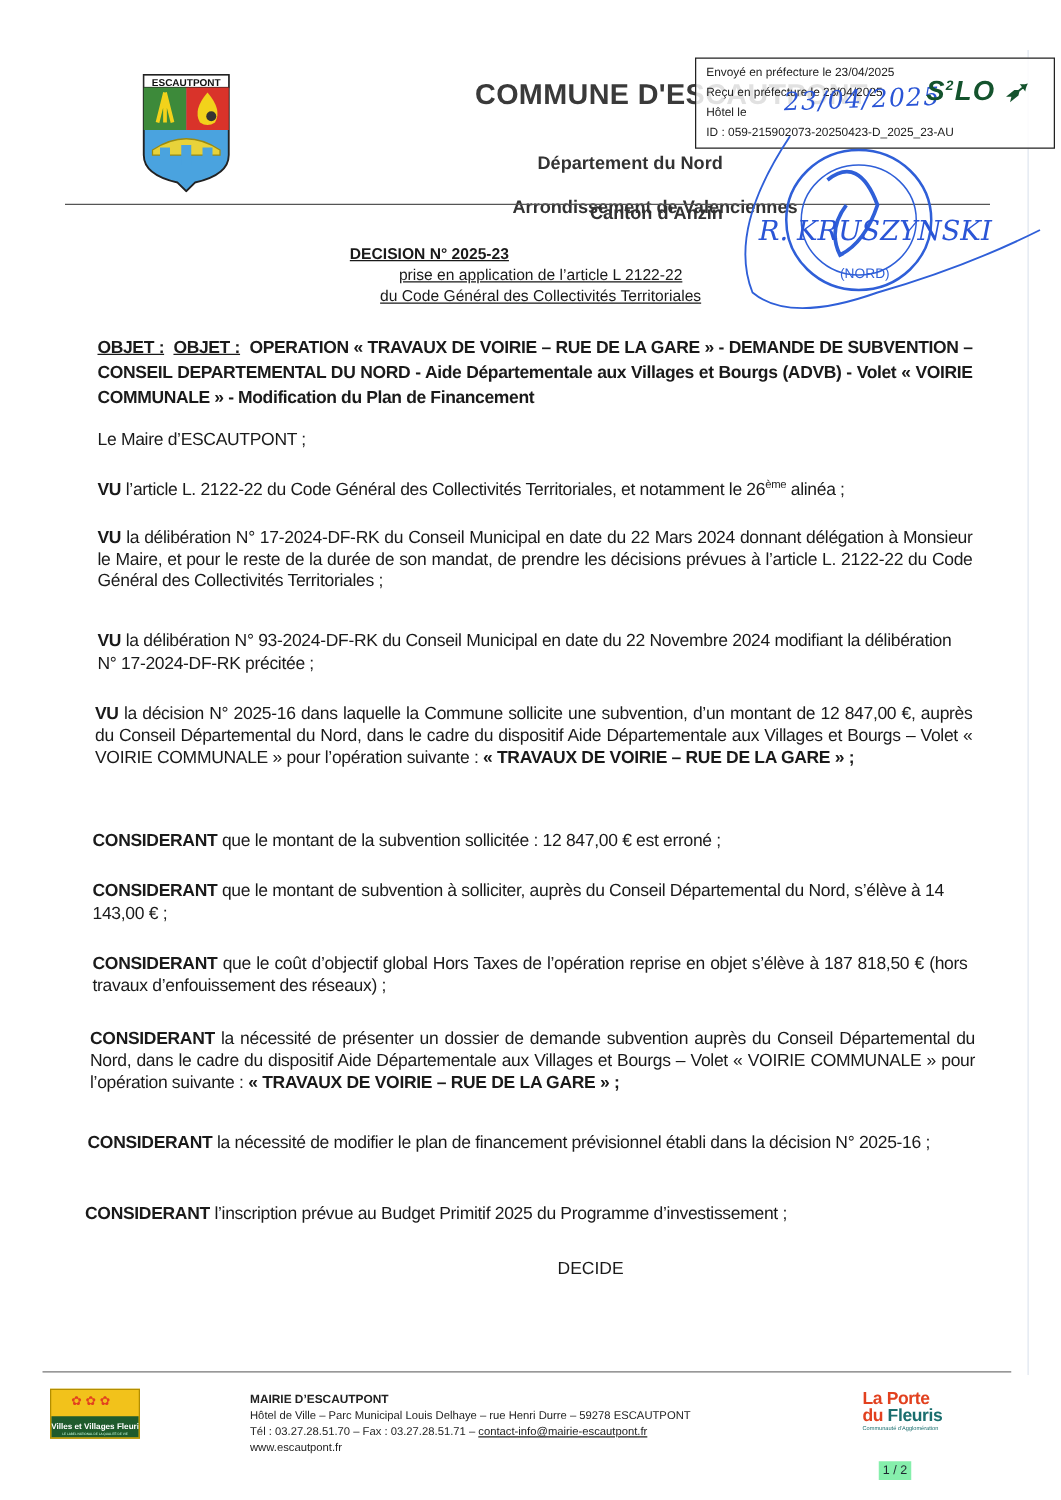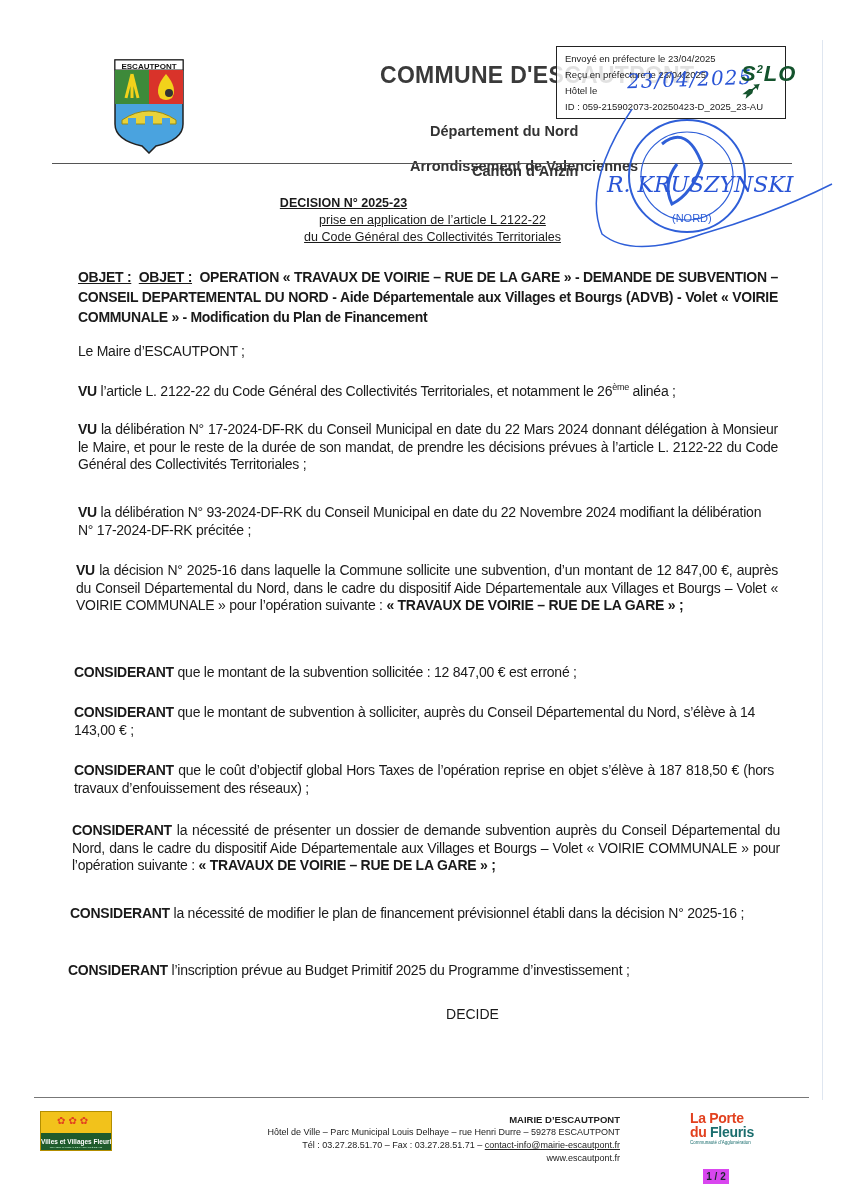--- a/index.html
+++ b/index.html
@@ -9,21 +9,21 @@
   
   .crest { left: 112px; top: 58px; width: 74px; height: 96px; }
   .commune-title { left: 380px; top: 62px; font-size: 23px; font-weight: bold; color: #3a3a3a; letter-spacing: 0.3px; white-space: nowrap; }
   .hdr-line { font-weight: bold; font-size: 14.5px; color: #333; white-space: nowrap; text-align: center; margin-top: 29px; }
   .hdr-dept { left: 430px; top: 94px; }
   .hdr-arr { left: 410px; top: 129px; }
   .hdr-canton { left: 472px; top: 134px; }
   .header-rule { left: 52px; top: 163px; width: 740px; height: 1px; background: #555; }
 
   
-  .pref-box { left: 556px; top: 46px; width: 230px; height: 73px; border: 1.5px solid #222; background: rgba(255,255,255,0.85); box-sizing: border-box; padding: 4px 8px; font-size: 9.5px; line-height: 16px; color: #222; }
+  .pref-box { left: 556px; top: 46px; width: 288px; height: 73px; border: 1.5px solid #222; background: rgba(255,255,255,0.85); box-sizing: border-box; padding: 4px 8px; font-size: 9.5px; line-height: 16px; color: #222; }
   .pref-box div { white-space: nowrap; }
   .slo-logo { position: absolute; left: 184px; top: 14px; font-size: 22px; font-weight: bold; font-style: italic; color: #14532d; letter-spacing: 1px; }
   .slo-logo sup { font-size: 11px; }
   .handwritten-date { position: absolute; left: 70px; top: 24px; font-family: "DejaVu Serif", serif; font-style: italic; font-size: 20px; color: #2a55d6; letter-spacing: 1px; transform: rotate(-2deg); }
 
   
   .seal { left: 592px; top: 104px; width: 250px; height: 150px; }
 
   .right-edge { left: 822px; top: 40px; width: 1px; height: 1060px; background: #dfe6f0; }
 
@@ -54,33 +54,33 @@
   sup.small { font-size: 9px; vertical-align: super; line-height: 0; }
 
   
   .footer-rule { left: 34px; top: 1097px; width: 775px; height: 1px; background: #777; }
   .vvf-logo { left: 40px; top: 1111px; width: 72px; height: 40px; background: #f2c21b; border: 1px solid #b38e00; box-sizing: border-box; overflow: hidden; }
   .vvf-flowers { position: absolute; left: 16px; top: 3px; font-size: 10px; color: #e2411f; letter-spacing: 3px; }
   .vvf-band { position: absolute; left: 0; bottom: 0; width: 100%; height: 17px; background: #1f5b2c; }
   .vvf-text { position: absolute; left: 0; bottom: 5px; width: 100%; text-align: center; color: #fff; font-size: 6.5px; font-weight: bold; white-space: nowrap; }
   .vvf-sub { position: absolute; left: 0; bottom: 1px; width: 100%; text-align: center; color: #cfd; font-size: 2.5px; white-space: nowrap; }
 
-  .foot { left: 200px; width: 420px; text-align: right; font-size: 9px; line-height: 13px; color: #222; }
+  .foot { left: 200px; width: 420px; text-align: left; font-size: 9px; line-height: 13px; color: #222; }
   .foot-title { top: 1113px; font-weight: bold; font-size: 9.5px; }
   .foot-addr { top: 1126px; }
   .foot-tel { top: 1139px; }
   .foot-tel a { color: #222; text-decoration: underline; }
   .foot-web { top: 1152px; }
 
   .lph-logo { left: 690px; top: 1111px; width: 80px; }
   .lph-line { font-size: 14px; font-weight: bold; line-height: 14px; white-space: nowrap; letter-spacing: -0.3px; }
   .lph-red { color: #e2411f; }
   .lph-teal { color: #1b6e6e; }
   .lph-small { font-size: 4.5px; color: #1b6e6e; line-height: 5px; margin-top: 1px; }
-  .page-num { left: 703px; top: 1169px; width: 26px; height: 15px; background: #d946ef; color: #1e2630; font-size: 10px; text-align: center; line-height: 15px; font-weight: bold; }
+  .page-num { left: 703px; top: 1169px; width: 26px; height: 15px; background: #86efac; color: #1e2630; font-size: 10px; text-align: center; line-height: 15px; font-weight: normal; }
 </style>
 </head>
 <body>
 
 <svg class="abs crest" viewBox="0 0 74 96">
   <path d="M3 2 H71 V66 Q71 82 44 88 L37 95 L30 88 Q3 82 3 66 Z" fill="#4aa3df" stroke="#222" stroke-width="1.5"></path>
   <rect x="3" y="2" width="68" height="10" fill="#fff" stroke="#222" stroke-width="1"></rect>
   <text x="37" y="10.5" font-size="8" font-weight="bold" text-anchor="middle" fill="#111" font-family="Liberation Sans, sans-serif">ESCAUTPONT</text>
   <rect x="3" y="12" width="34" height="34" fill="#3d8a3a"></rect>
   <rect x="37" y="12" width="34" height="34" fill="#d9332a"></rect>

